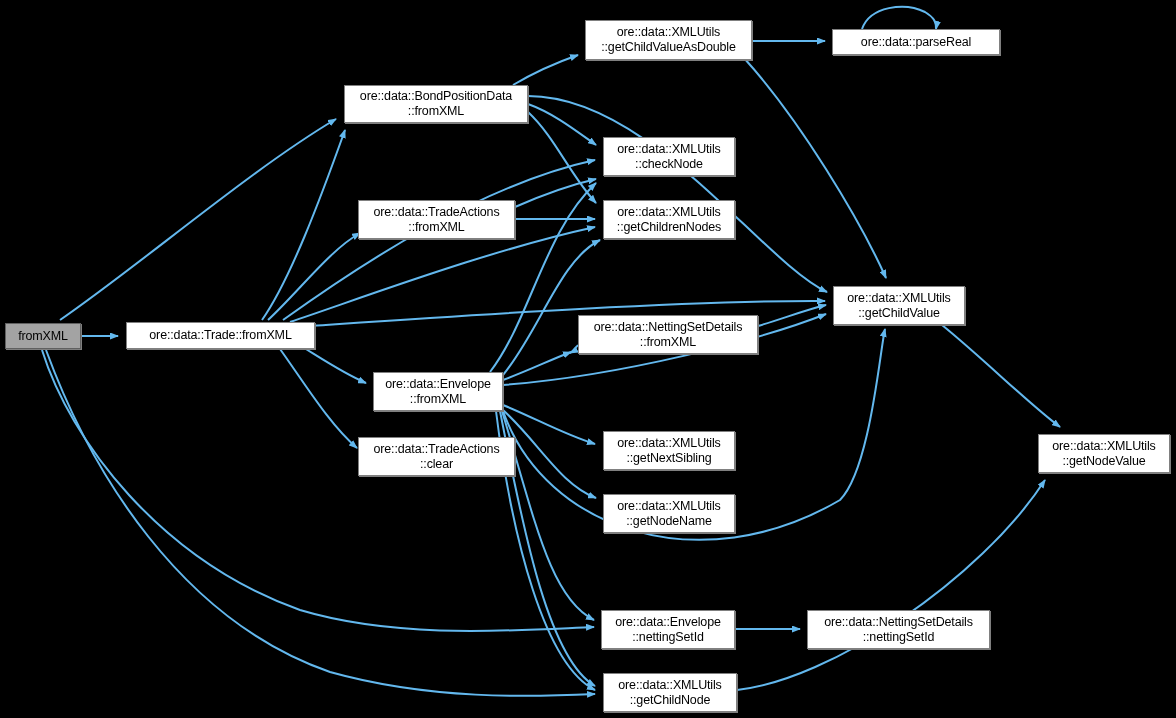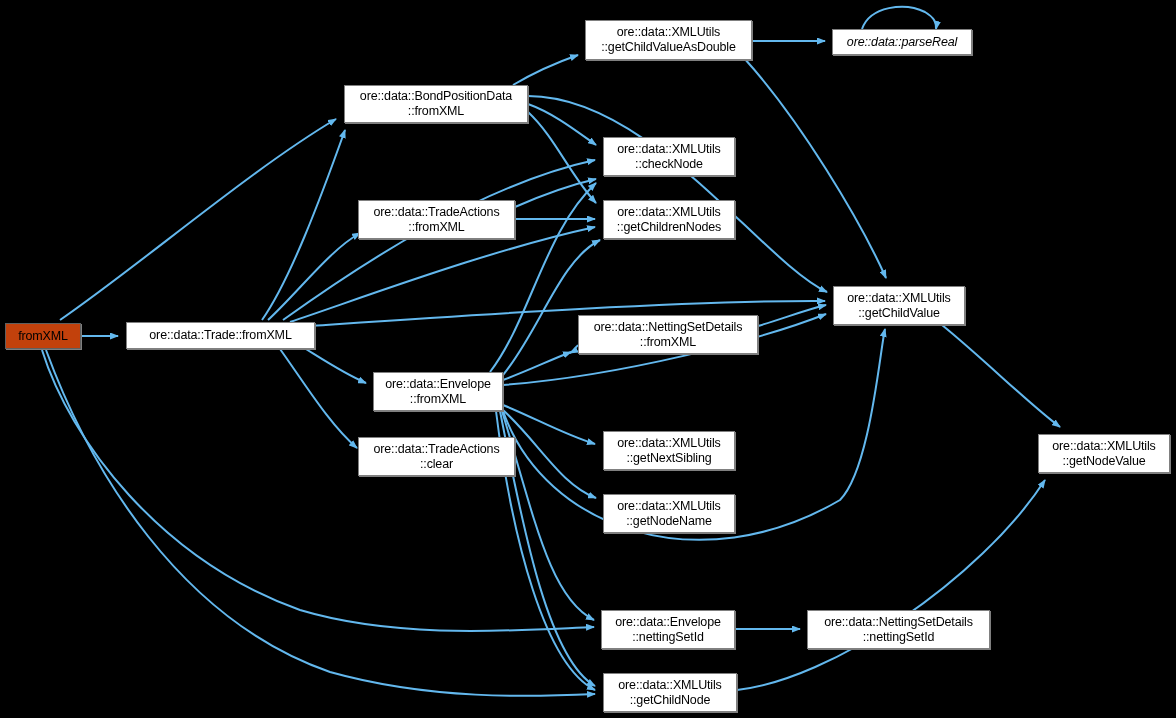--- a/index.html
+++ b/index.html
@@ -33,21 +33,21 @@
     justify-content: center;
     text-align: center;
     color: #000000;
     font-size: 12.5px;
     line-height: 15px;
     letter-spacing: -0.15px;
     white-space: pre-line;
     z-index: 5;
   }
   .node.highlight {
-    background: #c2410c;
+    background: #a3a3a3;
     border: 1px solid #606060;
   }
   .node span { display: block; }
 </style>
 </head>
 <body>
 
 <div id="canvas">
   <svg id="edge-layer" viewBox="0 0 1176 718" xmlns="http://www.w3.org/2000/svg">
     <defs>
@@ -99,21 +99,21 @@
       <div class="node" style="left: 344px; top: 85px; width: 184px; height: 38px;"><span>ore::data::BondPositionData
 ::fromXML</span></div>
       <div class="node" style="left: 358px; top: 200px; width: 157px; height: 39px;"><span>ore::data::TradeActions
 ::fromXML</span></div>
       <div class="node" style="left: 373px; top: 372px; width: 130px; height: 39px;"><span>ore::data::Envelope
 ::fromXML</span></div>
       <div class="node" style="left: 358px; top: 437px; width: 157px; height: 39px;"><span>ore::data::TradeActions
 ::clear</span></div>
       <div class="node" style="left: 585px; top: 20px; width: 167px; height: 40px;"><span>ore::data::XMLUtils
 ::getChildValueAsDouble</span></div>
-      <div class="node" style="left: 832px; top: 29px; width: 140px; height: 26px; font-style: italic;"><span>ore::data::parseReal</span></div>
+      <div class="node" style="left: 832px; top: 29px; width: 168px; height: 26px;"><span>ore::data::parseReal</span></div>
       <div class="node" style="left: 603px; top: 137px; width: 132px; height: 39px;"><span>ore::data::XMLUtils
 ::checkNode</span></div>
       <div class="node" style="left: 603px; top: 200px; width: 132px; height: 39px;"><span>ore::data::XMLUtils
 ::getChildrenNodes</span></div>
       <div class="node" style="left: 578px; top: 315px; width: 180px; height: 39px;"><span>ore::data::NettingSetDetails
 ::fromXML</span></div>
       <div class="node" style="left: 833px; top: 286px; width: 132px; height: 39px;"><span>ore::data::XMLUtils
 ::getChildValue</span></div>
       <div class="node" style="left: 1038px; top: 434px; width: 132px; height: 39px;"><span>ore::data::XMLUtils
 ::getNodeValue</span></div>

